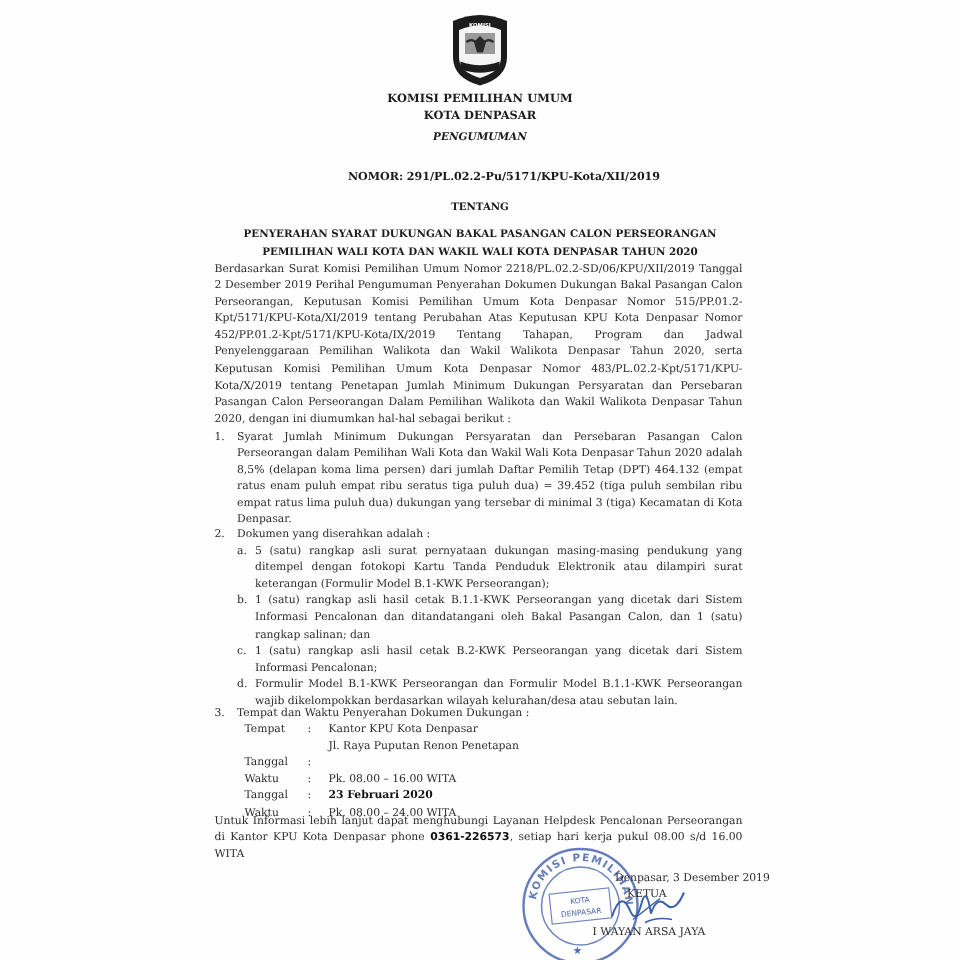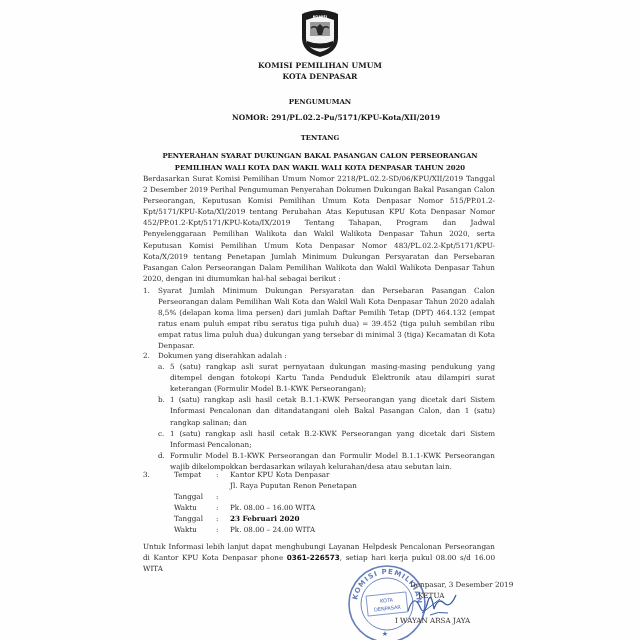--- a/index.html
+++ b/index.html
@@ -2,35 +2,35 @@
 <html><head>
 <meta charset="utf-8">
 <style>
   html, body { margin: 0; padding: 0; background: #ffffff; }
   body { width: 640px; height: 640px; overflow: hidden; position: relative; font-family: "DejaVu Serif", serif; color: #2a2a2a; }
   .page { position: absolute; left: 0; top: 0; width: 640px; height: 640px; background: #fefefe; }
   .logo { position: absolute; left: 298px; top: 8px; width: 44px; height: 50px; }
   .hdr { position: absolute; left: 0; width: 640px; text-align: center; font-weight: bold; color: #1a1a1a; }
   .org1 { top: 61px; font-size: 7.6px; letter-spacing: 0.1px; }
   .org2 { top: 72px; font-size: 7.6px; }
-  .ann { top: 97px; font-size: 7px; }
+  .ann { top: 86px; font-size: 7px; font-style: italic; }
   .num { top: 113px; font-size: 7.4px; padding-left: 16px; }
   .ttg { top: 134px; font-size: 6.8px; }
   .subj { top: 150px; font-size: 6.9px; line-height: 12px; }
   .body { position: absolute; left: 143px; width: 352px; font-size: 7.2px; line-height: 11.1px; text-align: justify; color: #2b2b2b; }
   .p1 { top: 173px; }
   .list { position: absolute; left: 143px; width: 352px; font-size: 7.2px; line-height: 11.1px; color: #2b2b2b; }
   .li { position: relative; padding-left: 15px; text-align: justify; }
   .li .n { position: absolute; left: 0; top: 0; }
   .sub { position: relative; padding-left: 12px; text-align: justify; }
   .sub .n { position: absolute; left: 0; top: 0; }
   .l1 { top: 285px; }
   .l2 { top: 350px; }
   .l3 { top: 469px; }
-  .sched { margin-left: 16px; }
+  .sched { margin-left: 5px; }
   .row { display: flex; }
   .row .k { width: 42px; }
   .row .c { width: 14px; }
   .row .v { flex: 1; }
   .row .v.b { font-weight: bold; color: #111; }
   .info { top: 541px; }
   .info .phone { font-weight: bold; font-family: "DejaVu Sans", sans-serif; color: #111; }
   .sig { position: absolute; font-size: 7.2px; color: #2b2b2b; }
   .sig-date { left: 410px; top: 580px; text-align: center; }
   .sig-role { left: 418px; top: 591px; }
@@ -92,20 +92,21 @@
       <div class="sub">
         <span class="n">d.</span>
         <div>Formulir Model B.1-KWK Perseorangan dan Formulir Model B.1.1-KWK Perseorangan wajib dikelompokkan berdasarkan wilayah kelurahan/desa atau sebutan lain.</div>
       </div>
     </div>
   </div>
 
   <div class="list l3">
     <div class="li">
       <span class="n">3.</span>
+      <div>Tempat dan Waktu Penyerahan Dokumen Dukungan :</div>
       <div class="sched">
         <div class="row">
           <span class="k">Tempat</span>
           <span class="c">:</span>
           <span class="v">Kantor KPU Kota Denpasar</span>
         </div>
         <div class="row">
           <span class="k"></span>
           <span class="c"></span>
           <span class="v">Jl. Raya Puputan Renon Penetapan</span>

